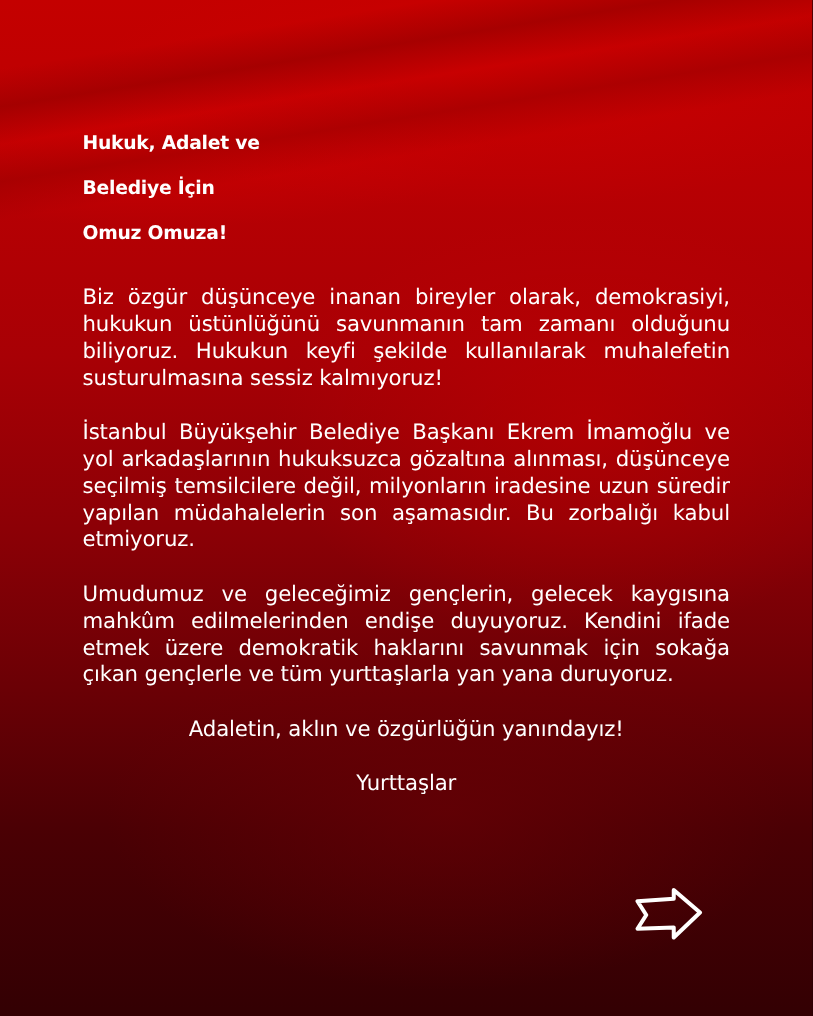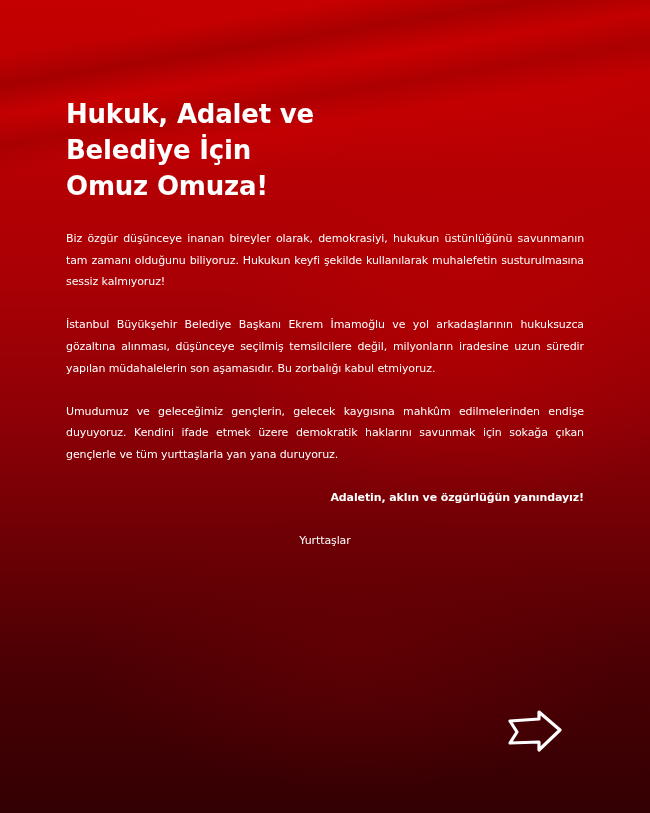--- a/index.html
+++ b/index.html
@@ -23,29 +23,29 @@
       background: linear-gradient(180deg, rgba(140,0,0,0) 0%, rgba(140,0,0,0.55) 50%, rgba(140,0,0,0) 100%);
       transform: rotate(-9deg);
     }
     .band.b1 { top: 0px; }
     .band.b2 { top: 60px; opacity: .8; }
     .content {
       position: absolute; left: 66px; top: 96px; width: 518px;
     }
     .title {
       font-family: "DejaVu Sans", sans-serif;
-      font-weight: bold; font-size: 26px; line-height: 36px;
+      font-weight: bold; font-size: 15px; line-height: 36px;
       margin: 0 0 24px 0; letter-spacing: -0.2px;
     }
     .title span { display: block; }
     .para {
-      font-size: 11px; line-height: 21.6px; text-align: justify;
+      font-size: 17px; line-height: 21.6px; text-align: justify;
       margin: 0 0 21.6px 0; letter-spacing: -0.1px;
     }
-    .para.bold { font-weight: bold; text-align: right; }
+    .para.bold { font-weight: normal; text-align: center; }
     .para.sign { text-align: center; }
     .next-arrow {
       position: absolute; left: 506px; top: 710px; width: 58px; height: 42px;
       cursor: pointer;
     }
   </style>
 </head>
 <body>
 
 <div class="bg">

